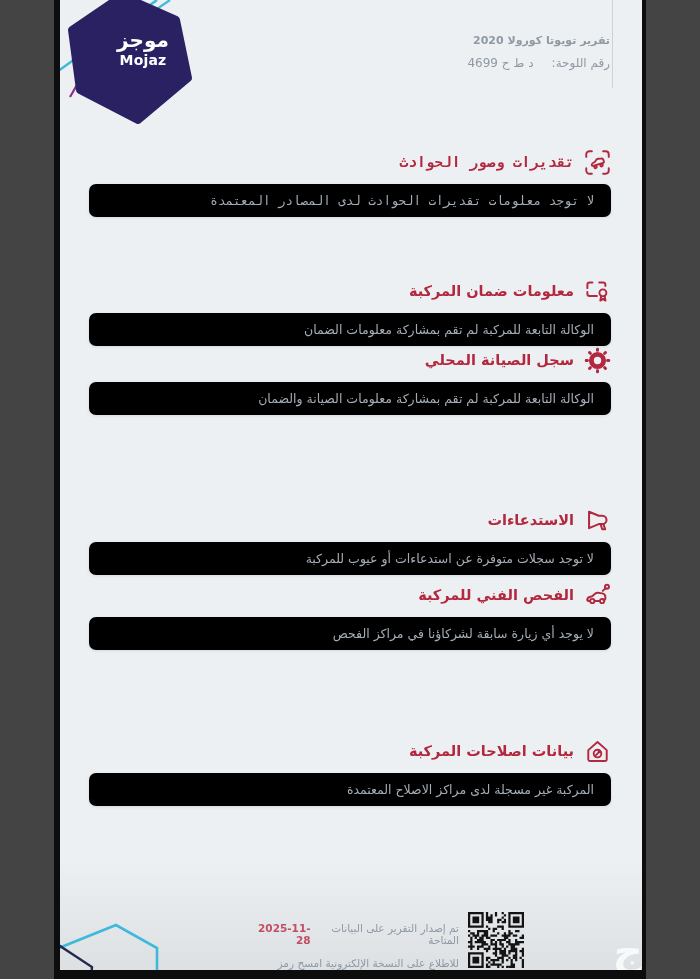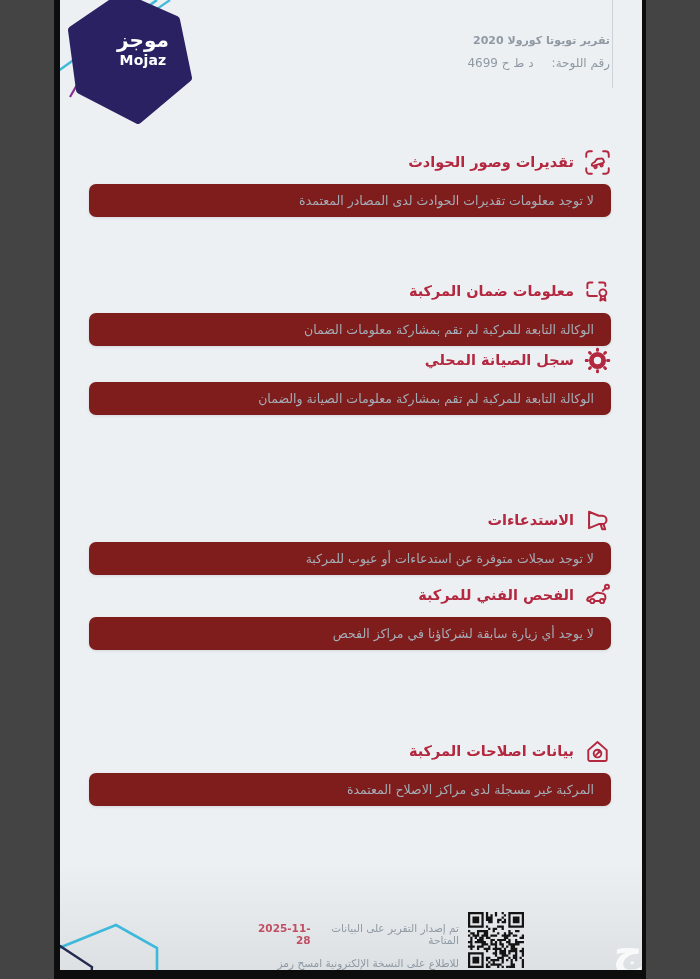--- a/index.html
+++ b/index.html
@@ -34,26 +34,26 @@
   .report-head .plate { font-size:12px; display:flex; gap:18px; align-items:baseline; }
   .report-head .plate .val { letter-spacing:1px; }
 
   
   .section { position:absolute; left:35px; right:35px; direction:rtl; z-index:4; }
   .sec-head { display:flex; align-items:center; gap:10px; height:28px; }
   .sec-icon { width:27px; height:27px; color:var(--accent); flex:0 0 auto; }
   .sec-icon svg { width:100%; height:100%; display:block; }
   .sec-title { color:var(--accent); font-size:14.5px; font-weight:bold; }
   .sec-box {
-    margin-top:8px; background:#7f1d1d; border-radius:7px; height:33px;
+    margin-top:8px; background:#000000; border-radius:7px; height:33px;
     display:flex; align-items:center; padding:0 17px;
     color:var(--body-text); font-size:12.5px;
     box-shadow:0 1px 3px rgba(150,160,172,0.28);
   }
-  .s1 { top:148px; } .s2 { top:277px; } .s3 { top:346px; }
+  .s1 { top:148px;font-family:Liberation Mono, monospace; } .s2 { top:277px; } .s3 { top:346px; }
   .s4 { top:506px; } .s5 { top:581px; } .s6 { top:737px; }
 
   
   .footer-text { position:absolute; left:200px; top:922px; width:205px; direction:rtl; text-align:right;
     color:var(--muted); font-size:10.5px; z-index:4; }
   .footer-text .line1 { display:flex; gap:12px; justify-content:flex-start; align-items:baseline; margin-bottom:11px; }
   .footer-text .date { color:var(--date-red); font-weight:bold; direction:ltr; }
   .qr { position:absolute; left:413px; top:912px; width:58px; height:56px; z-index:4; }
   .page-num { position:absolute; left:618px; top:930px; display:flex; gap:7px; align-items:baseline;
     color:#3c4248; font-size:12.5px; z-index:5; }

